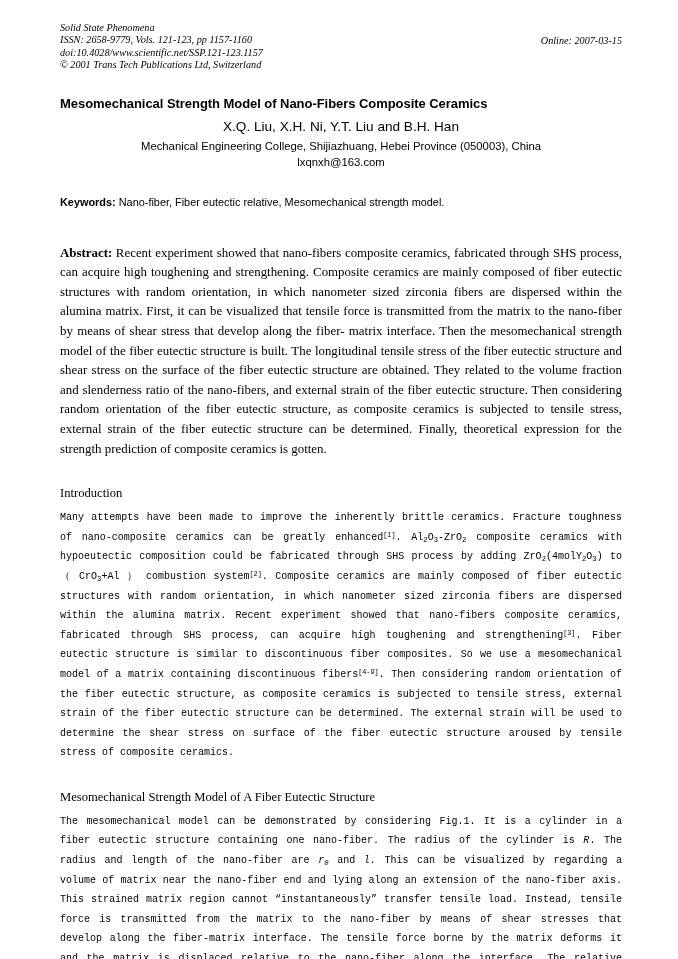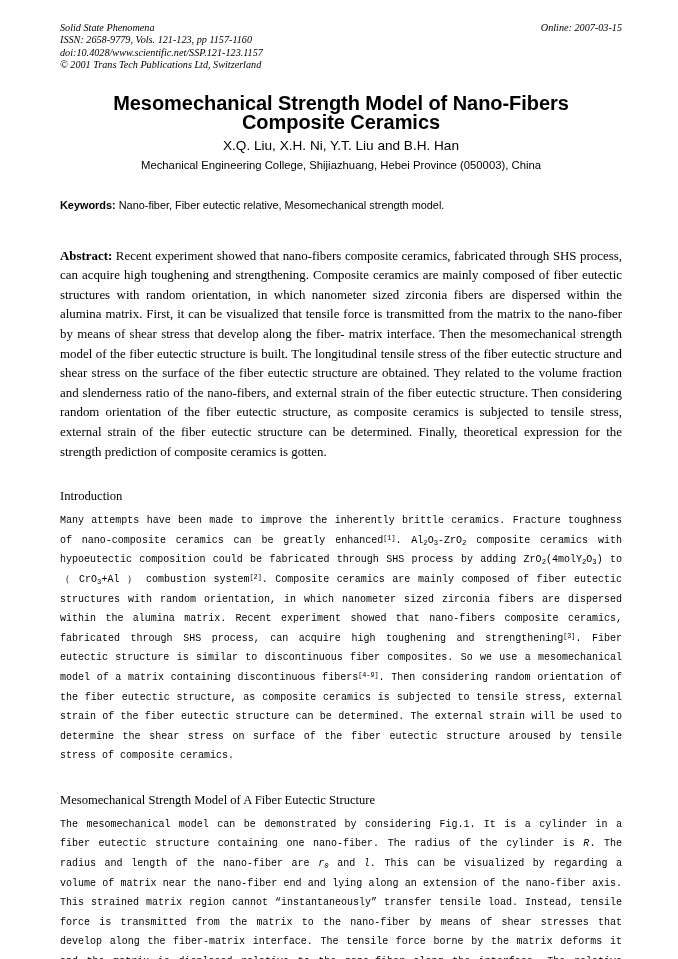--- a/index.html
+++ b/index.html
@@ -34,39 +34,38 @@
     position: relative;
     font-family: "Liberation Serif", serif;
     font-style: italic;
     font-size: 10.2px;
     line-height: 12.4px;
     color: #000;
   }
   .masthead .online {
     position: absolute;
     right: 0;
-    top: 0;
+    top: 13px;
     font-style: italic;
     font-size: 10.2px;
     white-space: nowrap;
     margin-left: 12px;
   }
   .masthead .m-line {
     font-style: italic;
     white-space: nowrap;
   }
 
   
   .title {
     margin-top: 22px;
     font-family: "Liberation Sans", sans-serif;
     font-weight: bold;
-    font-size: 20px;
+    font-size: 13px;
     line-height: 19px;
-    text-align: center;
     letter-spacing: -0.05px;
   }
   .authors {
     margin-top: 5px;
     font-family: "Liberation Sans", sans-serif;
     font-size: 13.6px;
     line-height: 17px;
     text-align: center;
   }
   .affiliation {
@@ -148,20 +147,21 @@
       <div class="online">Online: 2007-03-15</div>
       <div class="m-line">Solid State Phenomena</div>
       <div class="m-line">ISSN: 2658-9779, Vols. 121-123, pp 1157-1160</div>
       <div class="m-line">doi:10.4028/www.scientific.net/SSP.121-123.1157</div>
       <div class="m-line">© 2001 Trans Tech Publications Ltd, Switzerland</div>
     </div>
 
     <div class="title">Mesomechanical Strength Model of Nano-Fibers Composite Ceramics</div>
     <div class="authors">X.Q. Liu, X.H. Ni, Y.T. Liu and B.H. Han</div>
     <div class="affiliation">Mechanical Engineering College, Shijiazhuang, Hebei Province (050003), China</div>
+    <div class="email">lxqnxh@163.com</div>
 
     <div class="keywords">
       <span class="kw-label">Keywords:</span><span> Nano-fiber, Fiber eutectic relative, Mesomechanical strength model.</span>
     </div>
 
     <div class="abstract">
       <span class="ab-label">Abstract:</span><span> Recent experiment showed that nano-fibers composite ceramics, fabricated through SHS process, can acquire high toughening and strengthening. Composite ceramics are mainly composed of fiber eutectic structures with random orientation, in which nanometer sized zirconia fibers are dispersed within the alumina matrix. First, it can be visualized that tensile force is transmitted from the matrix to the nano-fiber by means of shear stress that develop along the fiber- matrix interface. Then the mesomechanical strength model of the fiber eutectic structure is built. The longitudinal tensile stress of the fiber eutectic structure and shear stress on the surface of the fiber eutectic structure are obtained. They related to the volume fraction and slenderness ratio of the nano-fibers, and external strain of the fiber eutectic structure. Then considering random orientation of the fiber eutectic structure, as composite ceramics is subjected to tensile stress, external strain of the fiber eutectic structure can be determined. Finally, theoretical expression for the strength prediction of composite ceramics is gotten.</span>
     </div>
 
     <div class="section-head">Introduction</div>

